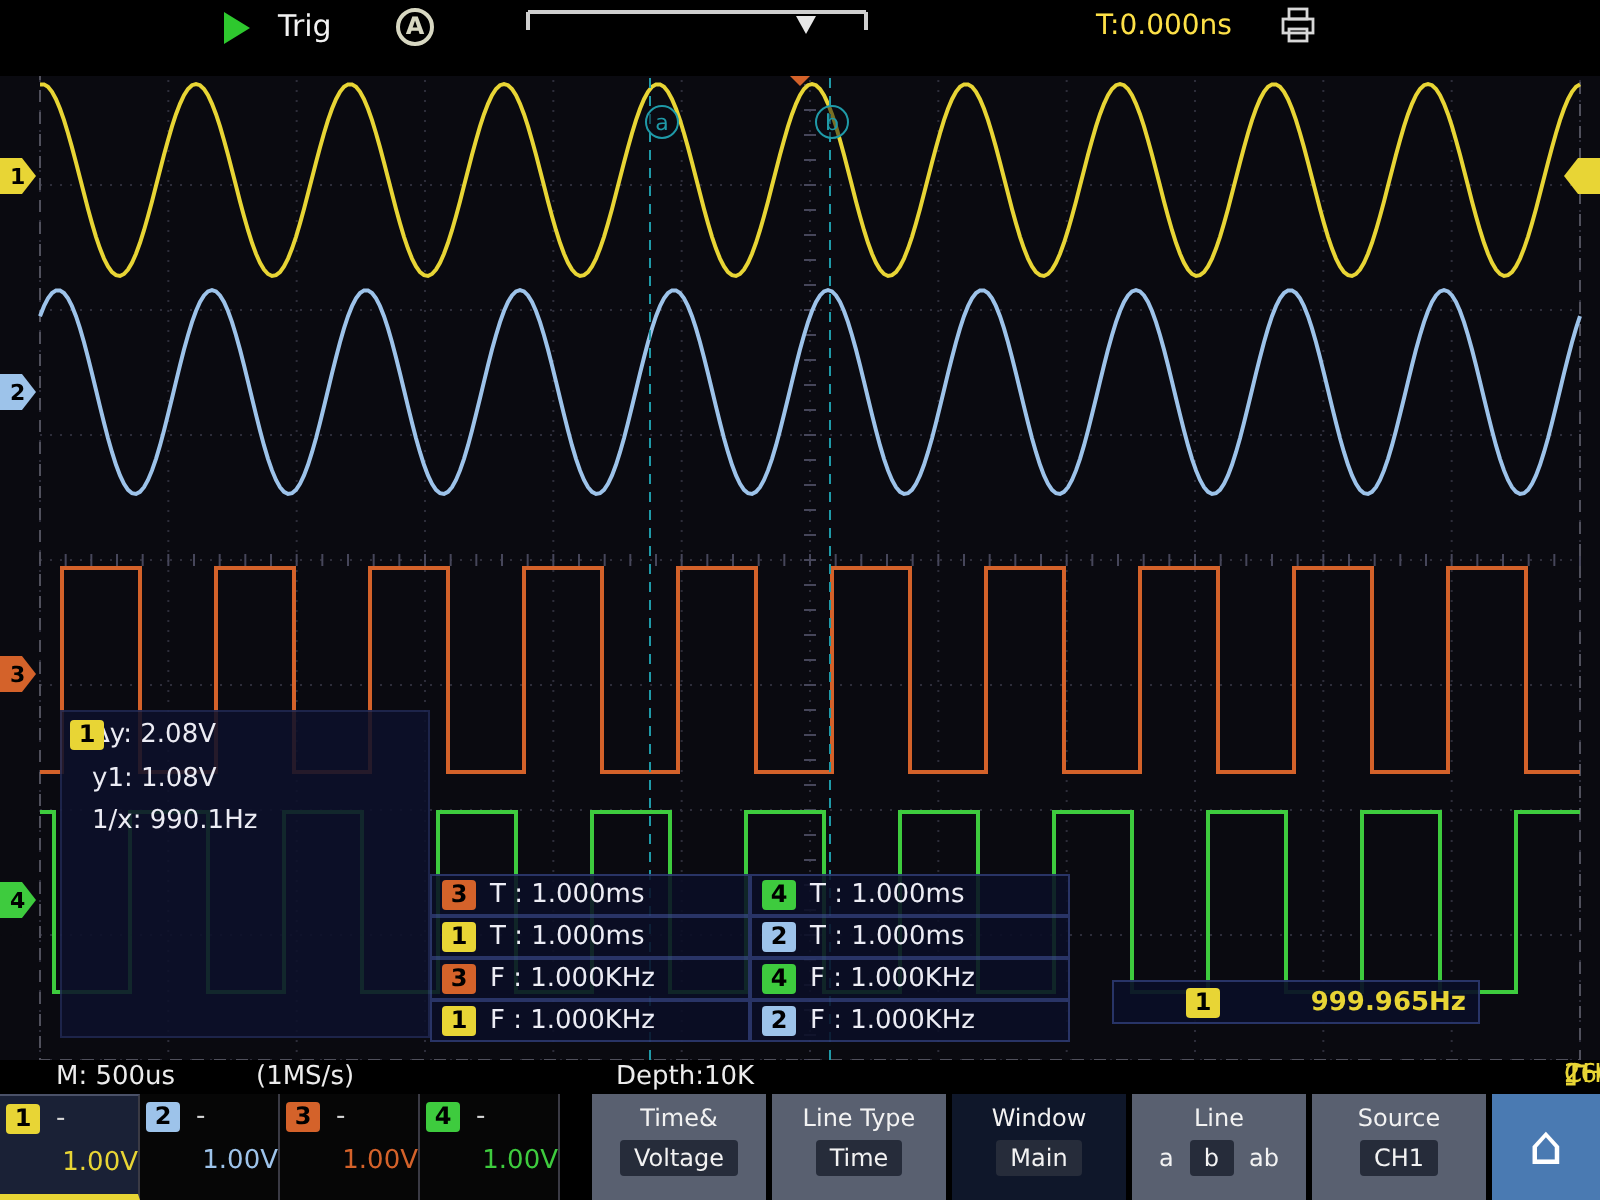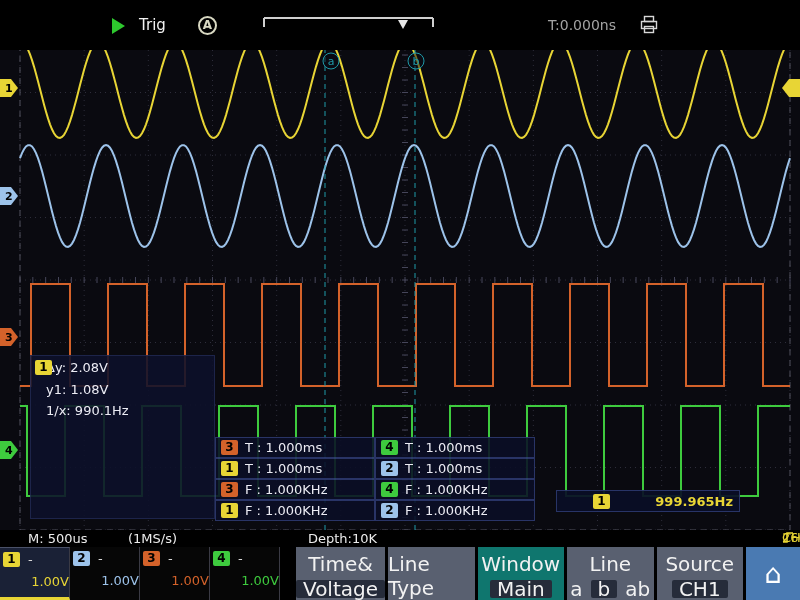--- a/index.html
+++ b/index.html
@@ -1,48 +1,48 @@
 <!DOCTYPE html>
 <html><head>
 <meta charset="utf-8">
 <style>
   *{margin:0;padding:0;box-sizing:border-box;}
   html,body{width:800px;height:600px;background:#000;font-family:"DejaVu Sans","Liberation Sans",sans-serif;}
   #screen{position:relative;width:800px;height:600px;overflow:hidden;background:#000;}
   #scope-svg{position:absolute;left:0;top:0;z-index:1;}
 
   
-  .topbar{position:absolute;left:0;top:12px;width:800px;height:38px;background:#000;z-index:4;color:#ececec;text-decoration:underline;}
+  .topbar{position:absolute;left:0;top:0;width:800px;height:38px;background:#000;z-index:4;color:#ececec;text-decoration:underline;}
   .play-icon{position:absolute;left:112px;top:6px;width:0;height:0;border-left:13px solid #2ec82e;border-top:8px solid transparent;border-bottom:8px solid transparent;}
   .trig-label{position:absolute;left:139px;top:4px;font-size:15px;color:#f2f2f2;}
   .auto-badge{position:absolute;left:198px;top:4px;width:19px;height:19px;border:2px solid #d8d8c2;border-radius:50%;color:#d8d8c2;font-size:12px;font-weight:bold;text-align:center;line-height:15px;}
   .ruler-svg{position:absolute;left:256px;top:0;}
-  .t-offset{position:absolute;left:548px;top:5px;font-size:14px;color:#a3a3a3;}
+  .t-offset{position:absolute;left:548px;top:5px;font-size:14px;color:#fde047;}
   .printer-svg{position:absolute;left:640px;top:3px;}
 
   
   .statusbar{position:absolute;left:0;top:530px;width:800px;height:17px;background:#000;z-index:4;font-size:13px;color:#ececec;}
   .statusbar span{position:absolute;line-height:17px;}
   .sb-timebase{left:28px;}
   .sb-rate{left:128px;}
   .sb-depth{left:308px;}
   .sb-trig{right:6px;display:flex;align-items:center;gap:2px;line-height:17px;position:absolute;}
 
   
   .menubar{position:absolute;left:0;top:547px;width:800px;height:53px;background:#000;z-index:4;}
   .ch-boxes{position:absolute;left:0;top:0;height:53px;display:flex;}
   .ch-box{width:70px;height:53px;background:#060606;border-right:1px solid #3a3a44;position:relative;}
   .ch-box.selected{background:#1a2136;border-top:1px solid #4a5168;}
   .ch-top{display:flex;align-items:center;gap:8px;margin:4px 0 0 3px;}
   .ch-coupling{color:#d8d8d8;font-size:13px;}
   .ch-scale{margin:7px 0 0 4px;font-size:13px;text-align:right;}
   .badge{display:inline-block;width:17px;height:15px;line-height:15px;text-align:center;color:#000;font-weight:bold;font-size:12px;border-radius:2px;flex:0 0 auto;}
   .menu-buttons{position:absolute;left:296px;top:0;width:504px;height:53px;display:flex;gap:3px;}
-  .menu-btn{flex:1 1 0;background:#596070;color:#f2f2f2;display:flex;flex-direction:column;align-items:center;padding-top:5px;gap:4px;font-size:20px;}
-  .menu-btn.active{background:#0f766e;}
+  .menu-btn{flex:1 1 0;background:#596070;color:#f2f2f2;display:flex;flex-direction:column;align-items:center;padding-top:5px;gap:4px;font-size:12px;}
+  .menu-btn.active{background:#0f172a;}
   .boxed{background:#262c3a;padding:0 7px;border-radius:2px;height:18px;line-height:18px;}
   .menu-opts{display:flex;gap:8px;align-items:center;height:18px;}
   .home-btn{flex:0 0 54px;background:#4a7ab2;color:#fff;display:flex;align-items:center;justify-content:center;font-size:27px;}
 
   
   .cursor-panel{position:absolute;left:30px;top:355px;width:185px;height:164px;background:rgba(12,16,42,0.88);border:1px solid rgba(80,100,180,0.25);z-index:3;}
   .cursor-panel .badge{position:absolute;left:4px;top:4px;}
   #cursor-rows{padding:1px 0 0 15px;}
   .cur-row{height:21.5px;line-height:21.5px;color:#ececf4;font-size:13px;}
 

